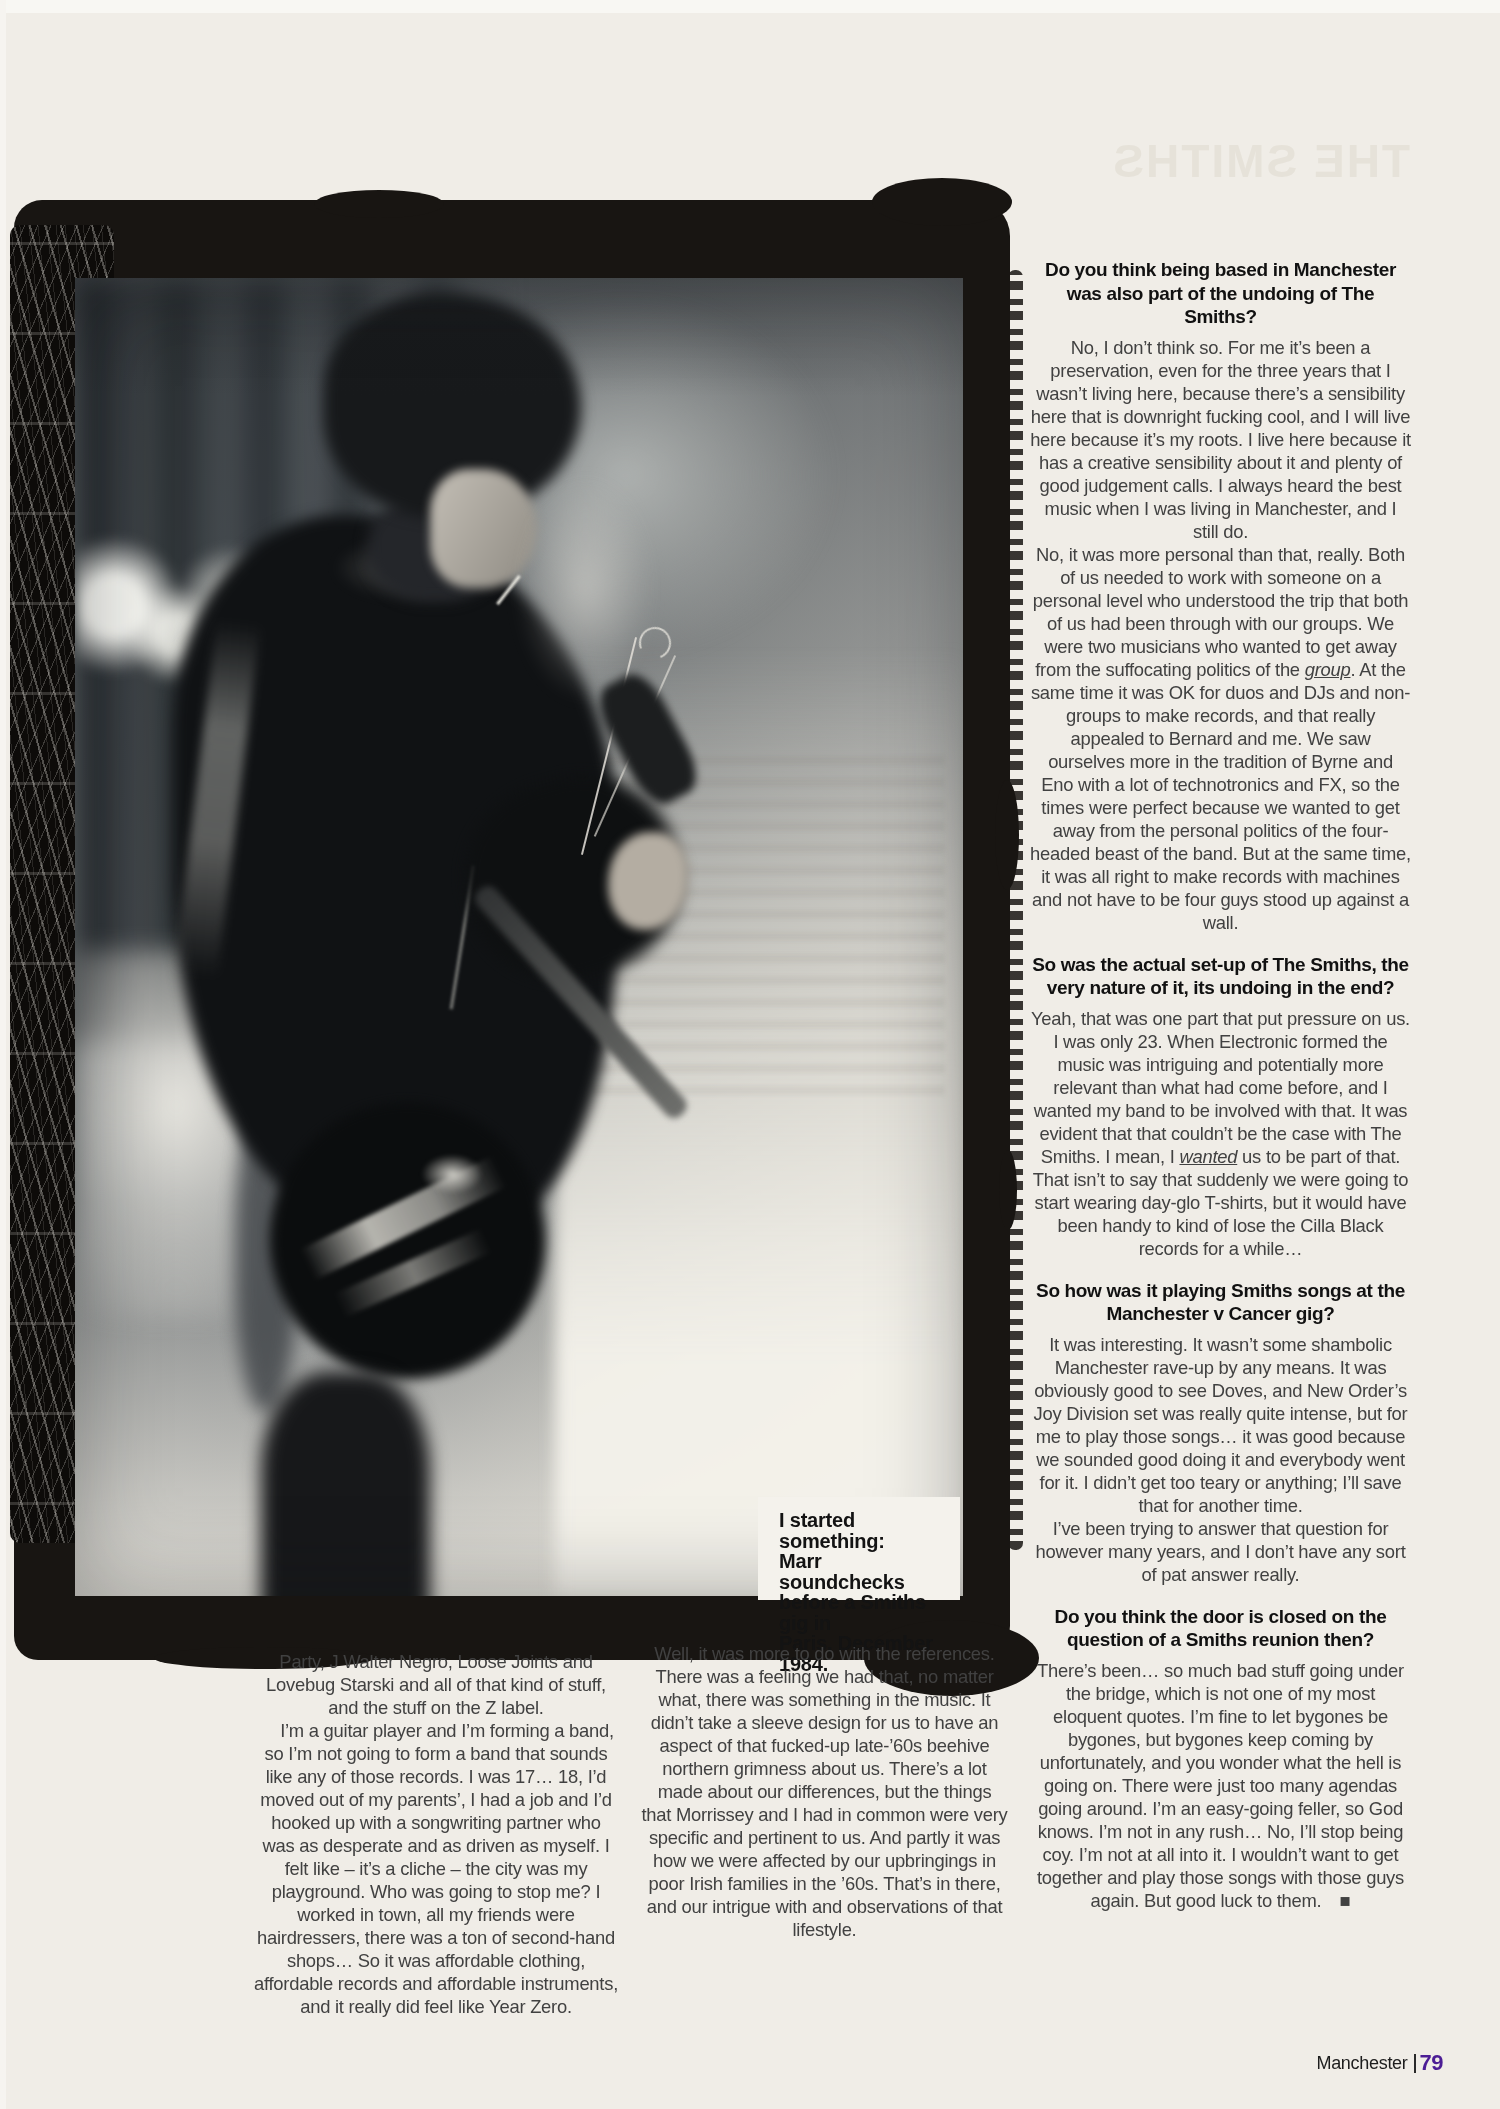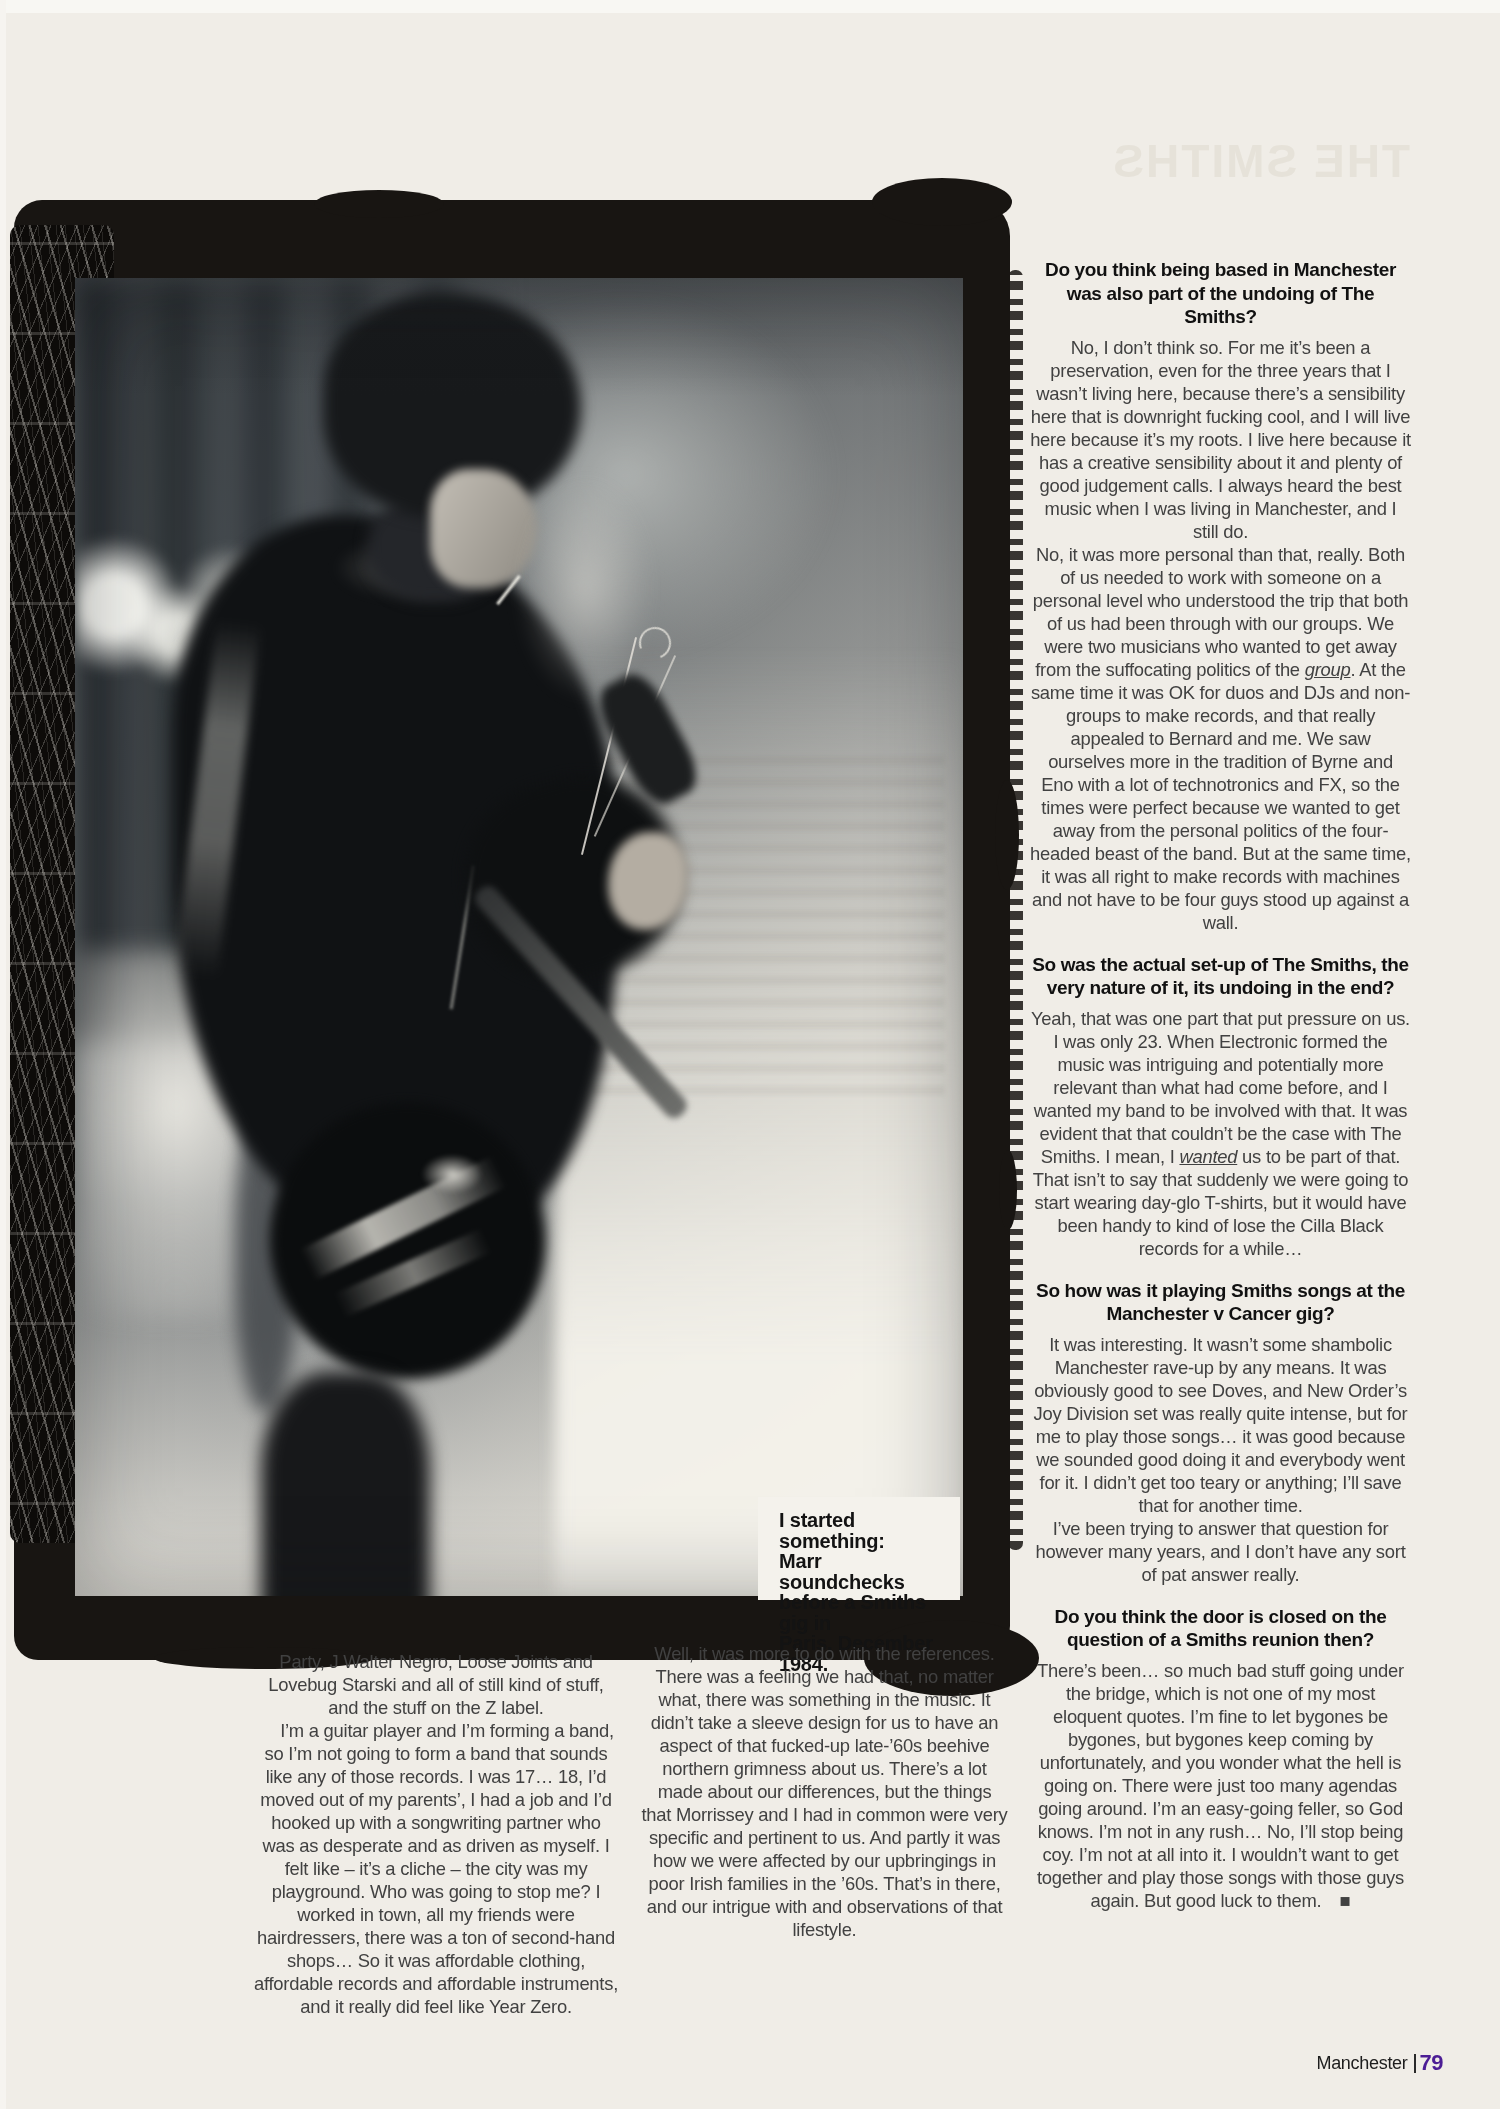--- a/index.html
+++ b/index.html
@@ -256,21 +256,21 @@
   </div>
 
   <div class="caption-box">
     <div>I started something:</div>
     <div>Marr soundchecks</div>
     <div>before a Smiths gig in</div>
     <div>Paris, December 1984.</div>
   </div>
 
   <div class="col-left body-text">
-    <p>Party, J Walter Negro, Loose Joints and Lovebug Starski and all of still kind of stuff, and the stuff on the Z label.</p>
+    <p>Party, J Walter Negro, Loose Joints and Lovebug Starski and all of that kind of stuff, and the stuff on the Z label.</p>
     <p class="indent">I’m a guitar player and I’m forming a band, so I’m not going to form a band that sounds like any of those records. I was 17… 18, I’d moved out of my parents’, I had a job and I’d hooked up with a songwriting partner who was as desperate and as driven as myself. I felt like – it’s a cliche – the city was my playground. Who was going to stop me? I worked in town, all my friends were hairdressers, there was a ton of second-hand shops… So it was affordable clothing, affordable records and affordable instruments, and it really did feel like Year Zero.</p>
   </div>
 
   <div class="col-mid body-text">
     <p class="a"><span>Well, it was more to do with the references. There was a feeling we had that, no matter what, there was something in the music. It didn’t take a sleeve design for us to have an aspect of that fucked-up late-’60s beehive northern grimness about us. There’s a lot made about our differences, but the things that Morrissey and I had in common were very specific and pertinent to us. And partly it was how we were affected by our upbringings in poor Irish families in the ’60s. That’s in there, and our intrigue with and observations of that lifestyle.</span></p>
   </div>
 
   <div class="col-right body-text">
     <div class="q first">Do you think being based in Manchester was also part of the undoing of The Smiths?</div>
     <p class="a"><span>No, I don’t think so. For me it’s been a preservation, even for the three years that I wasn’t living here, because there’s a sensibility here that is downright fucking cool, and I will live here because it’s my roots. I live here because it has a creative sensibility about it and plenty of good judgement calls. I always heard the best music when I was living in Manchester, and I still do.</span></p>

